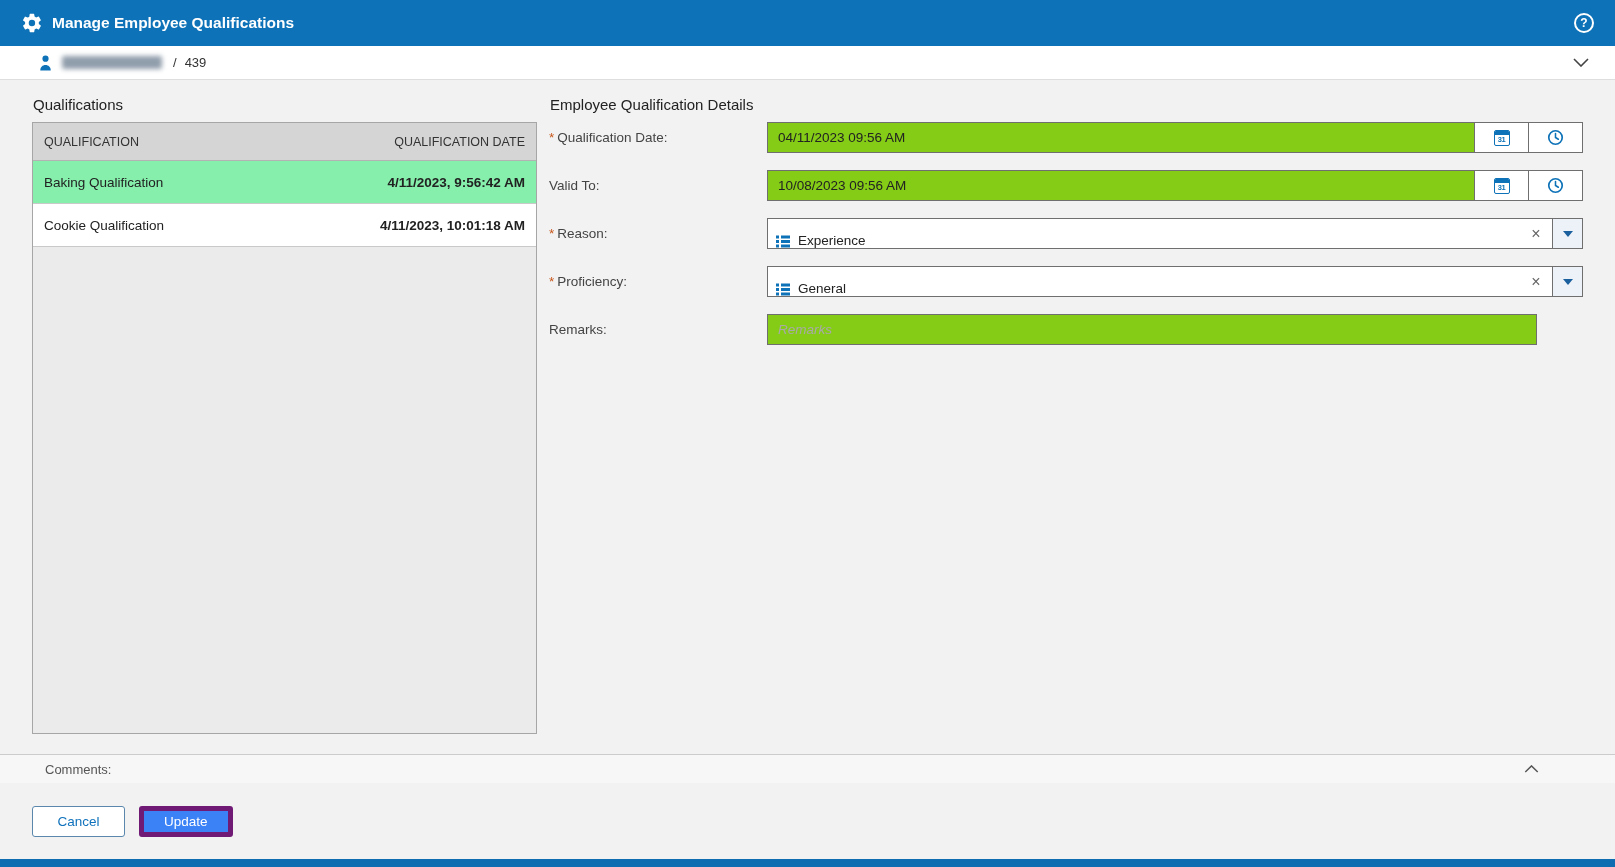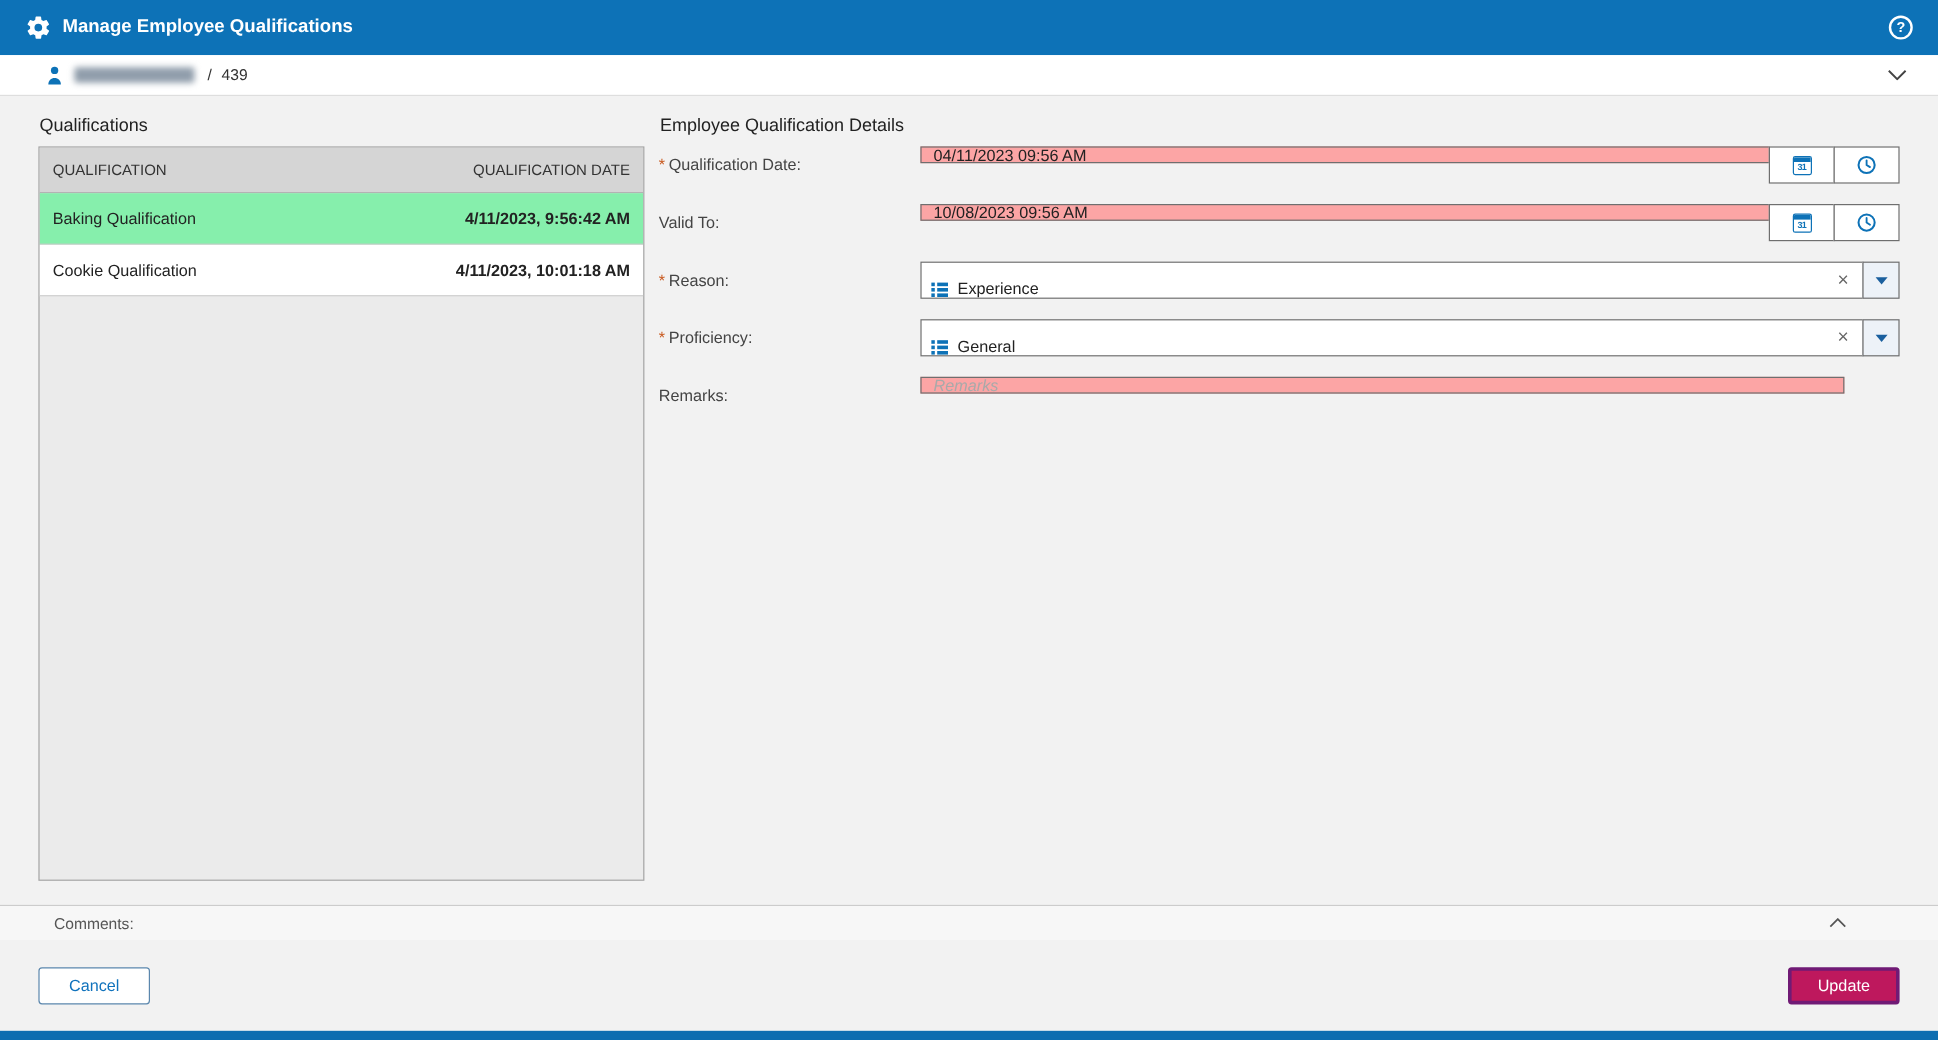--- a/index.html
+++ b/index.html
@@ -38,22 +38,22 @@
               border-bottom: 1px solid #c9c9c9; font-size: 13.5px; color: #222; cursor: pointer; flex: 0 0 auto; }
   .qual-row.selected { background: #86efac; }
   .qual-date { font-weight: 700; }
 
   
   .form-row { display: flex; align-items: center; margin-bottom: 17px; flex: 0 0 auto; }
   .form-label { width: 218px; text-align: left; padding-right: 10px; font-size: 13.5px; color: #444; flex: 0 0 auto; }
   .req { color: #c8571c; margin-right: 3px; }
   .field { flex: 1; display: flex; height: 31px; min-width: 0; }
   .field-remarks { padding-right: 46px; }
-  .text-input { flex: 1; border: 1px solid #6f6f6f; background: #fca5a5; padding: 0 10px; font-size: 13.5px; color: #222;
-                font-family: "Liberation Sans", sans-serif; height: 14px; min-width: 0; outline: none; }
+  .text-input { flex: 1; border: 1px solid #6f6f6f; background: #84cc16; padding: 0 10px; font-size: 13.5px; color: #222;
+                font-family: "Liberation Sans", sans-serif; height: 31px; min-width: 0; outline: none; }
   .text-input::placeholder { color: #a9a9a9; font-style: italic; }
   .icon-btn { width: 55px; height: 31px; border: 1px solid #6f6f6f; margin-left: -1px; background: #fff; display: flex;
               align-items: center; justify-content: center; cursor: pointer; flex: 0 0 auto; }
 
   .cal-icon { width: 16px; height: 16px; border: 1.5px solid #0d72b7; border-radius: 2px; display: flex; flex-direction: column; overflow: hidden; }
   .cal-top { height: 4px; background: #0d72b7; flex: 0 0 auto; }
   .cal-num { font-size: 7.5px; font-weight: 700; color: #0d72b7; text-align: center; line-height: 9px; letter-spacing: -0.5px; }
 
   .combo { flex: 1; display: flex; height: 31px; border: 1px solid #6f6f6f; background: #fff; align-items: flex-end; min-width: 0; }
   .combo-icon { margin: 0 8px; display: flex; flex: 0 0 auto; }
@@ -64,25 +64,25 @@
                      display: flex; align-items: center; justify-content: center; cursor: pointer; flex: 0 0 auto; }
   .caret-down { width: 0; height: 0; border-left: 5px solid transparent; border-right: 5px solid transparent; border-top: 6px solid #1a5f9e; }
 
   
   .comments-bar { height: 29px; background: #f7f7f7; border-top: 1px solid #ccc; display: flex; align-items: center;
                   padding: 0 24px 0 45px; flex: 0 0 auto; }
   .comments-label { font-size: 13px; color: #555; }
   .comments-chevron { margin-left: auto; margin-right: 48px; background: transparent; border: none; cursor: pointer; display: flex; align-items: center; padding: 4px; }
 
   
-  .footer { height: 76px; background: #f2f2f2; display: flex; align-items: center; justify-content: space-between; padding: 0 32px; gap: 14px; flex: 0 0 auto; }
+  .footer { height: 76px; background: #f2f2f2; display: flex; align-items: center; justify-content: flex-start; padding: 0 32px; gap: 14px; flex: 0 0 auto; }
   .btn { height: 31px; min-width: 93px; border-radius: 3px; font-size: 13.5px; display: flex; align-items: center; justify-content: center;
          cursor: pointer; padding: 0 20px; }
   .btn-cancel { background: #fff; border: 1px solid #5b87ad; color: #1072bc; }
-  .btn-update { background: #be185d; border: 3px solid #701a75; color: #fff; }
+  .btn-update { background: #3b82f6; border: 5px solid #701a75; color: #fff; }
 
   .bottom-strip { height: 8px; background: #0d6db0; flex: 0 0 auto; }
 </style>
 </head>
 <body>
 
 <div class="page">
 
   <header class="topbar">
     <span style="display:flex;">

